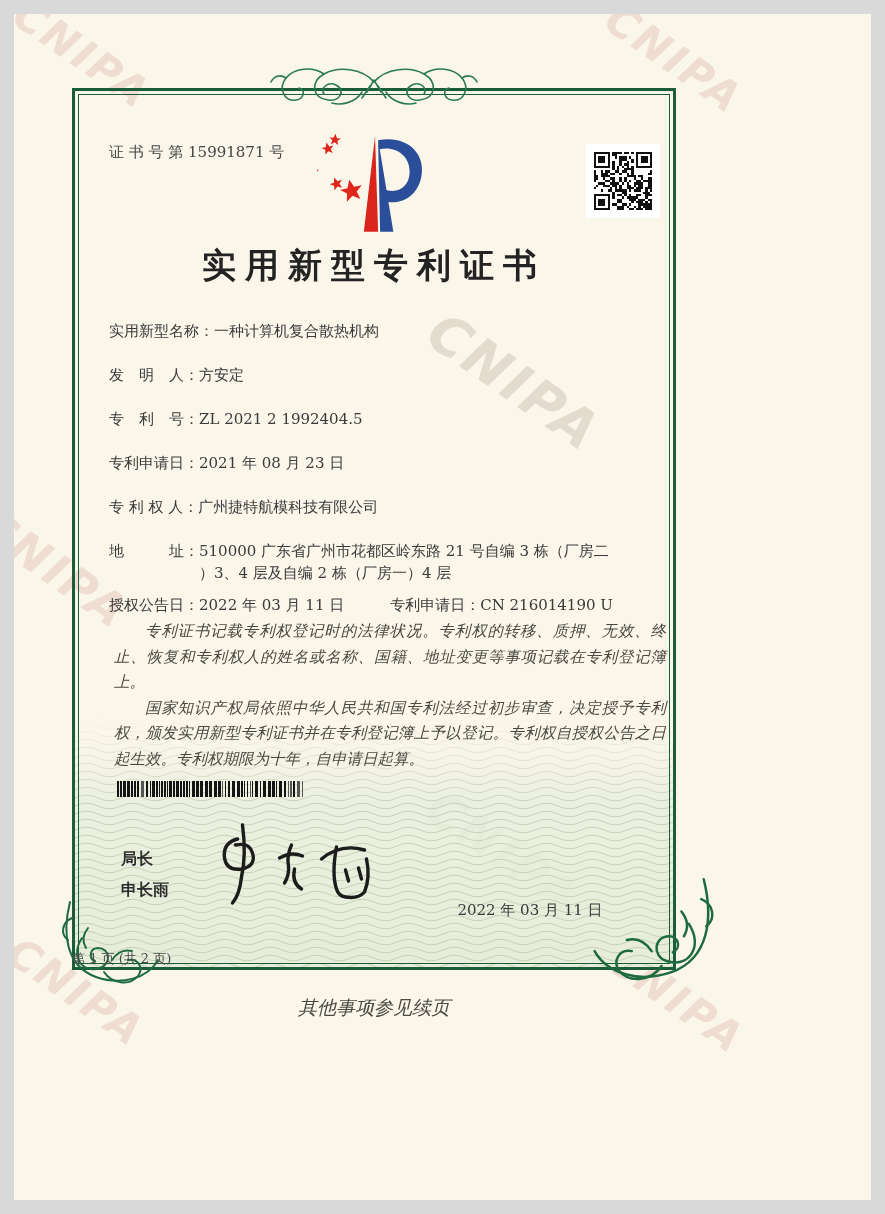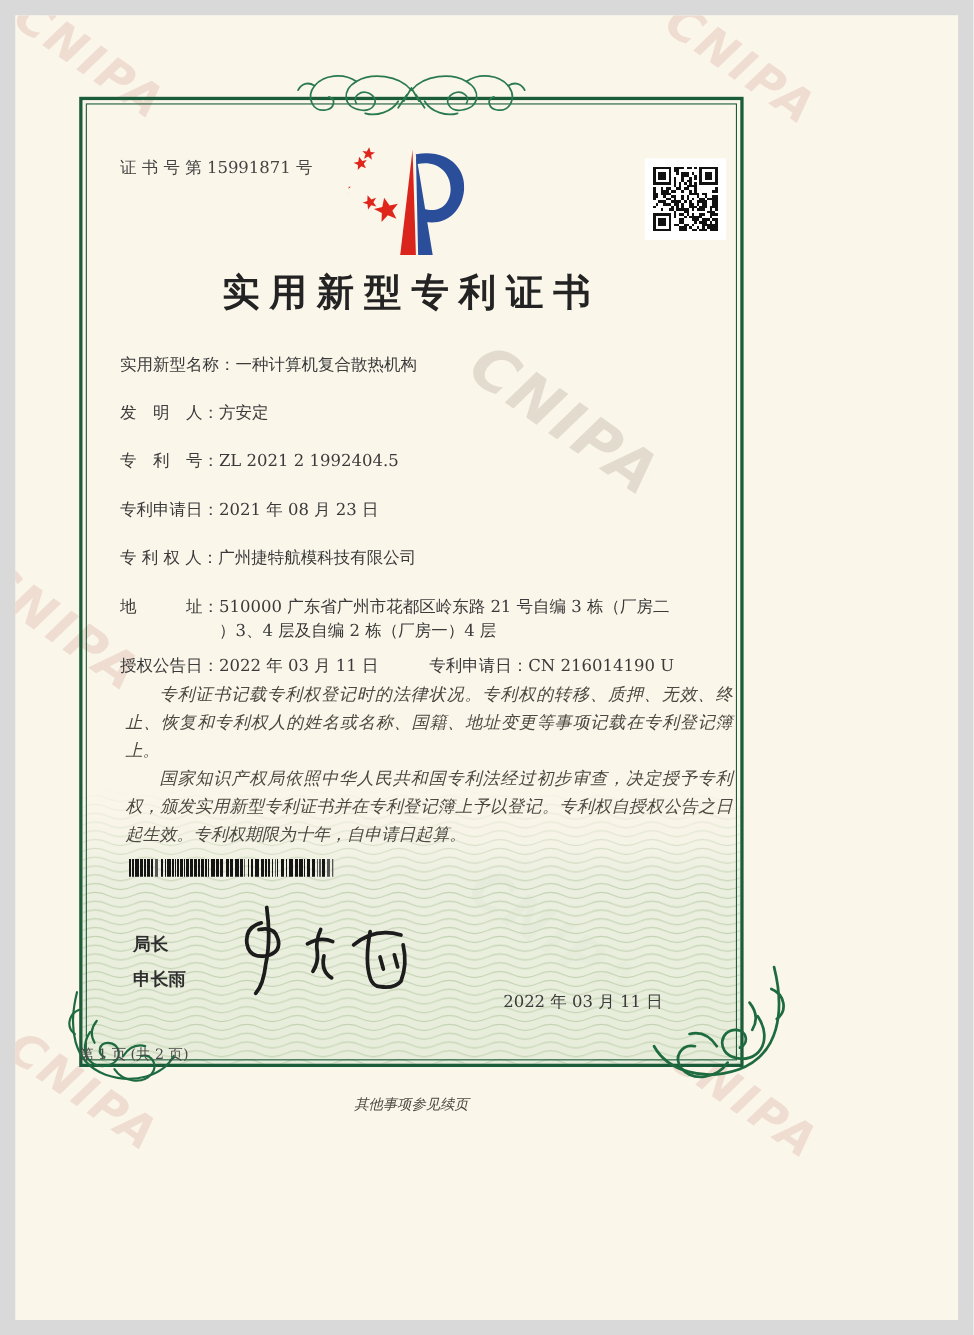--- a/index.html
+++ b/index.html
@@ -60,21 +60,21 @@
   .barcode{position:absolute;left:103px;top:756px;}
   .signer{position:absolute;left:107px;top:818px;
           font-family:"DejaVu Sans","Liberation Sans",sans-serif;
           font-size:16px;color:#2e2e2e;line-height:31px;font-weight:bold;}
   .signature{position:absolute;left:188px;top:792px;}
   .issuedate{position:absolute;left:376px;top:876px;width:280px;text-align:center;
              font-size:15px;color:#3a3a3a;}
   .pagefoot{position:absolute;left:58px;top:925px;width:592px;
             font-size:13px;color:#4a4a4a;}
   .contnote{position:absolute;left:58px;top:970px;width:604px;text-align:center;
-            font-size:13px;font-style:italic;color:#4a4840;}
+            font-size:19px;font-style:italic;color:#4a4840;}
 </style>
 </head>
 <body>
 
 <div class="stage">
   <div class="frame0"></div>
   <div class="frame1"></div>
   <div class="frame2"></div>
   <div class="mat"></div>
 

